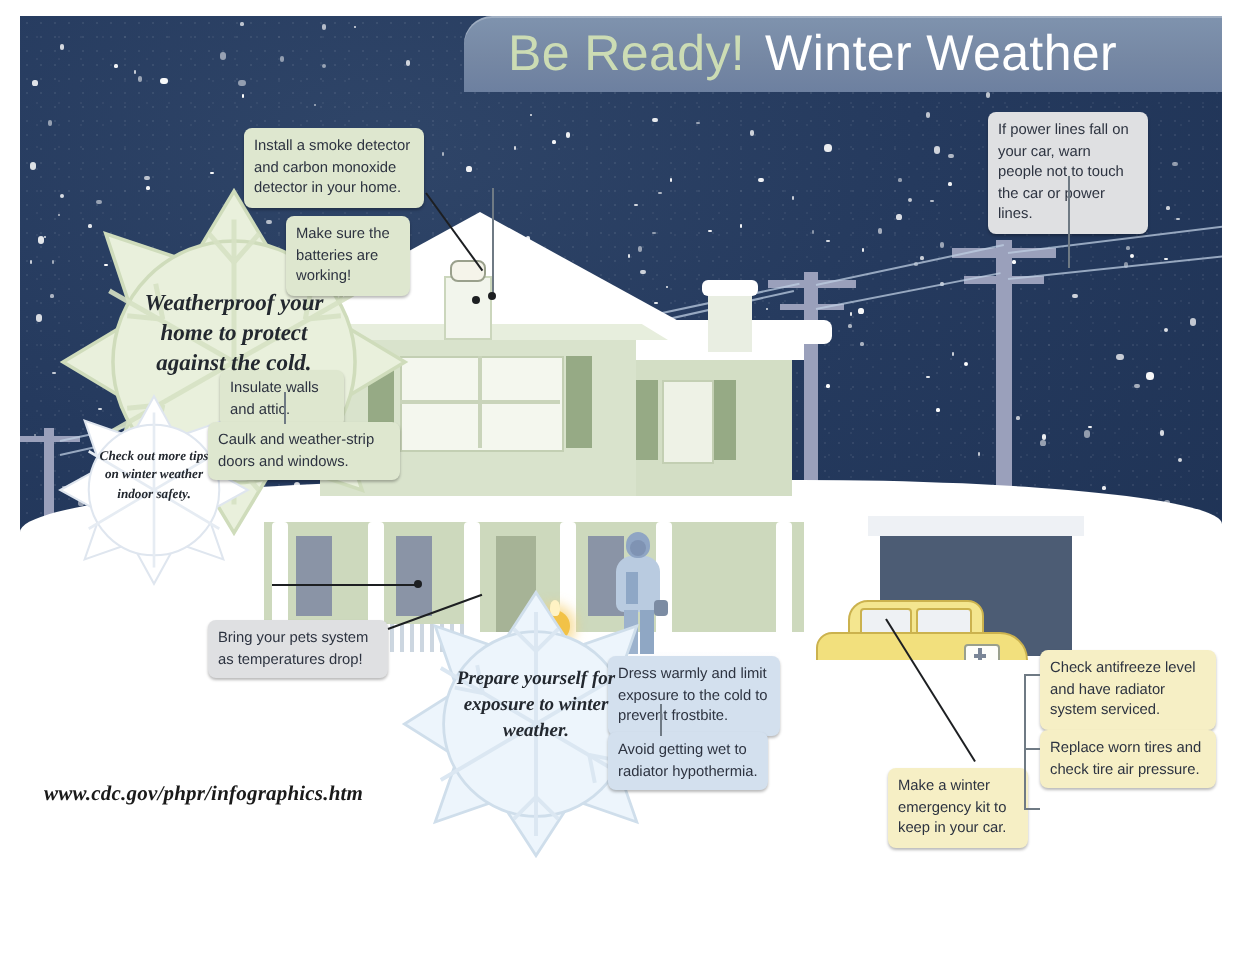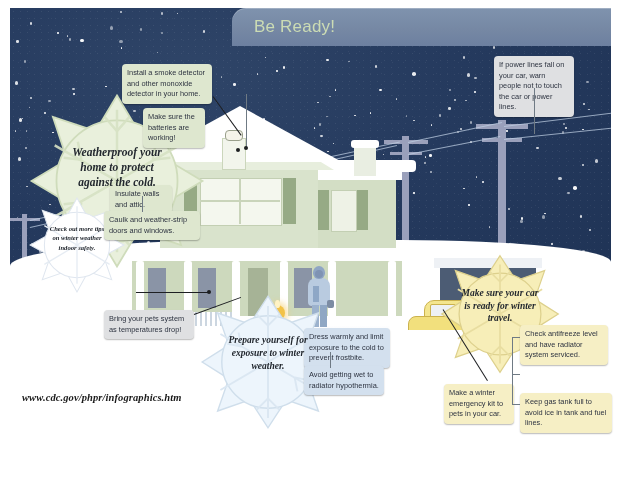--- a/index.html
+++ b/index.html
@@ -122,21 +122,21 @@
 
   
   #banner{
     position:absolute;left:232px;top:8px;width:379px;height:38px;
     background:linear-gradient(180deg,#7f93ae 0%, #7688a4 55%, #6d80a0 100%);
     border-radius:14px 0 0 0;
     box-shadow:inset 0 1px 0 rgba(255,255,255,.25);
     display:flex;align-items:center;padding-left:22px;box-sizing:border-box;
     overflow:hidden;
   }
-  #banner .t1{font-size:17px;color:#ccdcb4;font-weight:400;letter-spacing:.2px;}
+  #banner .t1{font-size:25px;color:#ccdcb4;font-weight:400;letter-spacing:.2px;}
   #banner .t2{font-size:25px;color:#ffffff;font-weight:400;margin-left:10px;letter-spacing:.2px;}
 
   
   .callout{
     position:absolute;box-sizing:border-box;
     font-size:7.4px;line-height:10.5px;color:#2d3340;
     padding:4px 5px;border-radius:4px;
     box-shadow:0 1px 1.5px rgba(0,0,0,.28);
   }
   .c-green{background:#dee7cf;}
@@ -516,20 +516,21 @@
 
       <div id="kitbox"></div>
       <div id="kitcross"></div>
     </div>
   </div>
 
   <div id="white-bottom"></div>
 
   <div id="banner">
     <span class="t1">Be Ready!</span>
+    <span class="t2">Winter Weather</span>
   </div>
 
   <div class="snowflake" id="sf-weatherproof">
     <svg class="sf-shape" viewBox="0 0 100 100">
       <g fill="#e9f0dc" stroke="#cfdcbb" stroke-width="1">
         <path d="M50 2 L62 22 L86 14 L78 38 L98 50 L78 62 L86 86 L62 78 L50 98 L38 78 L14 86 L22 62 L2 50 L22 38 L14 14 L38 22 Z"></path>
         <circle cx="50" cy="50" r="34"></circle>
       </g>
       <g stroke="#d7e2c4" stroke-width="1.4" fill="none" opacity=".9">
         <path d="M50 10 V90 M15 30 L85 70 M15 70 L85 30"></path>
@@ -563,58 +564,45 @@
       </g>
       <g stroke="#dbe7f2" stroke-width="1.4" fill="none">
         <path d="M50 10 V90 M16 30 L84 70 M16 70 L84 30"></path>
         <path d="M50 24 l-8 -8 M50 24 l8 -8 M50 76 l-8 8 M50 76 l8 8"></path>
         <path d="M31 39 l-10 -2 M31 39 l-2 -10 M69 61 l10 2 M69 61 l2 10"></path>
       </g>
     </svg>
     <div class="lbl">Prepare yourself for exposure to winter weather.</div>
   </div>
 
-  <div class="snowflake" id="sf-car">
-    <svg class="sf-shape" viewBox="0 0 100 100">
-      <g fill="#f7eeb8" stroke="#ddd08c" stroke-width="1">
-        <path d="M50 3 L63 23 L86 15 L78 38 L97 50 L78 62 L86 85 L63 77 L50 97 L37 77 L14 85 L22 62 L3 50 L22 38 L14 15 L37 23 Z"></path>
-        <circle cx="50" cy="50" r="33"></circle>
-      </g>
-      <g stroke="#e8dda0" stroke-width="1.4" fill="none">
-        <path d="M50 10 V90 M16 30 L84 70 M16 70 L84 30"></path>
-        <path d="M50 24 l-8 -8 M50 24 l8 -8 M50 76 l-8 8 M50 76 l8 8"></path>
-      </g>
-    </svg>
-    <div class="lbl">Make sure your car is ready for winter travel.</div>
-  </div>
-
-  <div class="callout c-green" style="left:122px;top:64px;width:90px;">Install a smoke detector and other monoxide detector in your home.</div>
+
+  <div class="callout c-green" style="left:122px;top:64px;width:90px;">Install a smoke detector and carbon monoxide detector in your home.</div>
 
 
   <div class="callout c-green" style="left:143px;top:108px;width:62px;">Make sure the batteries are working!</div>
 
   <div class="callout c-green" style="left:110px;top:185px;width:62px;">Insulate walls and attic.</div>
 
   <div class="callout c-green" style="left:104px;top:211px;width:96px;">Caulk and weather-strip doors and windows.</div>
 
 
   <div class="callout c-grey" style="left:104px;top:310px;width:90px;">Bring your pets system as temperatures drop!</div>
 
   <div class="callout c-grey" style="left:494px;top:56px;width:80px;">If power lines fall on your car, warn people not to touch the car or power lines.</div>
 
   <div class="callout c-blue" style="left:304px;top:328px;width:86px;">Dress warmly and limit exposure to the cold to prevent frostbite.</div>
 
   <div class="callout c-blue" style="left:304px;top:366px;width:80px;">Avoid getting wet to radiator hypothermia.</div>
 
-  <div class="callout c-yellow" style="left:444px;top:384px;width:70px;">Make a winter emergency kit to pets in your car.</div>
+  <div class="callout c-yellow" style="left:444px;top:384px;width:70px;">Make a winter emergency kit to keep in your car.</div>
 
   <div class="callout c-yellow" style="left:520px;top:325px;width:88px;">Check antifreeze level and have radiator system serviced.</div>
 
-
-  <div class="callout c-yellow" style="left:520px;top:393px;width:92px;">Keep gas tank full to avoid ice in tank and fuel lines.</div>
+  <div class="callout c-yellow" style="left:520px;top:365px;width:88px;">Replace worn tires and check tire air pressure.</div>
+
 
   <div class="lead" style="left:213px;top:96px;width:48px;height:1px;transform:rotate(54deg);"></div>
   <div class="dot" style="left:236px;top:148px;"></div>
 
   <div class="lead-thin" style="left:246px;top:94px;width:1px;height:54px;"></div>
   <div class="dot" style="left:244px;top:146px;"></div>
 
   <div class="lead-thin" style="left:142px;top:196px;width:1px;height:16px;"></div>
 
   <div class="lead" style="left:136px;top:292px;width:74px;height:1px;"></div>

